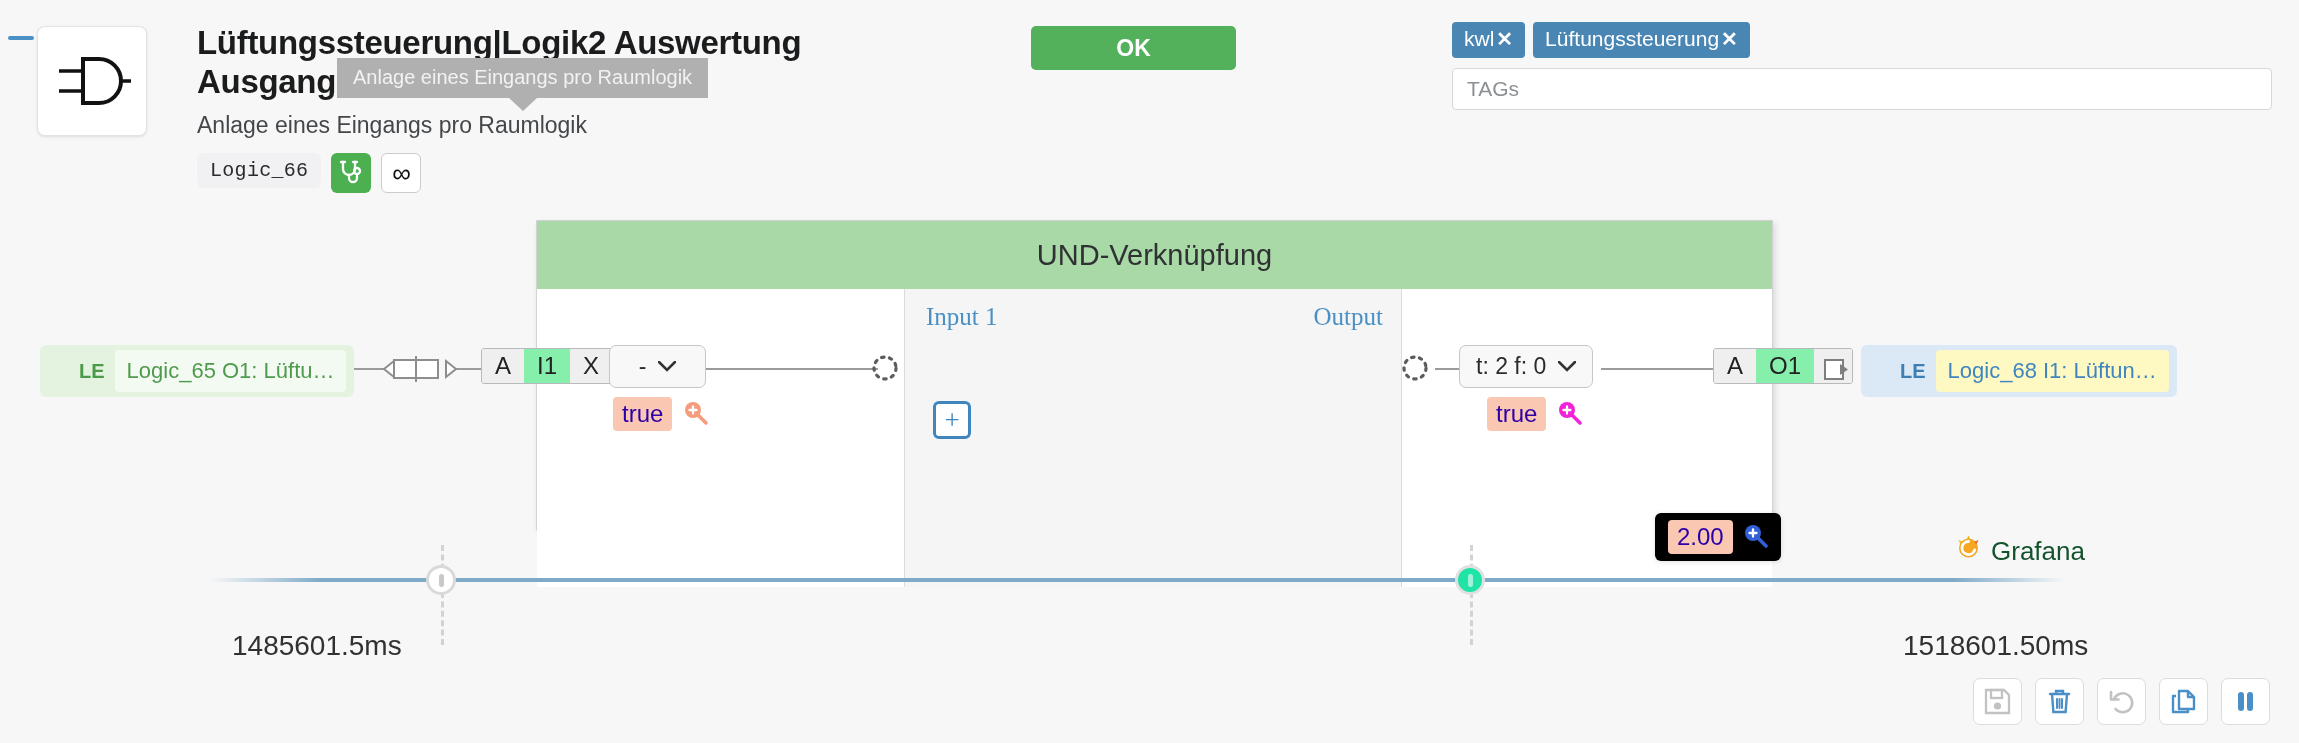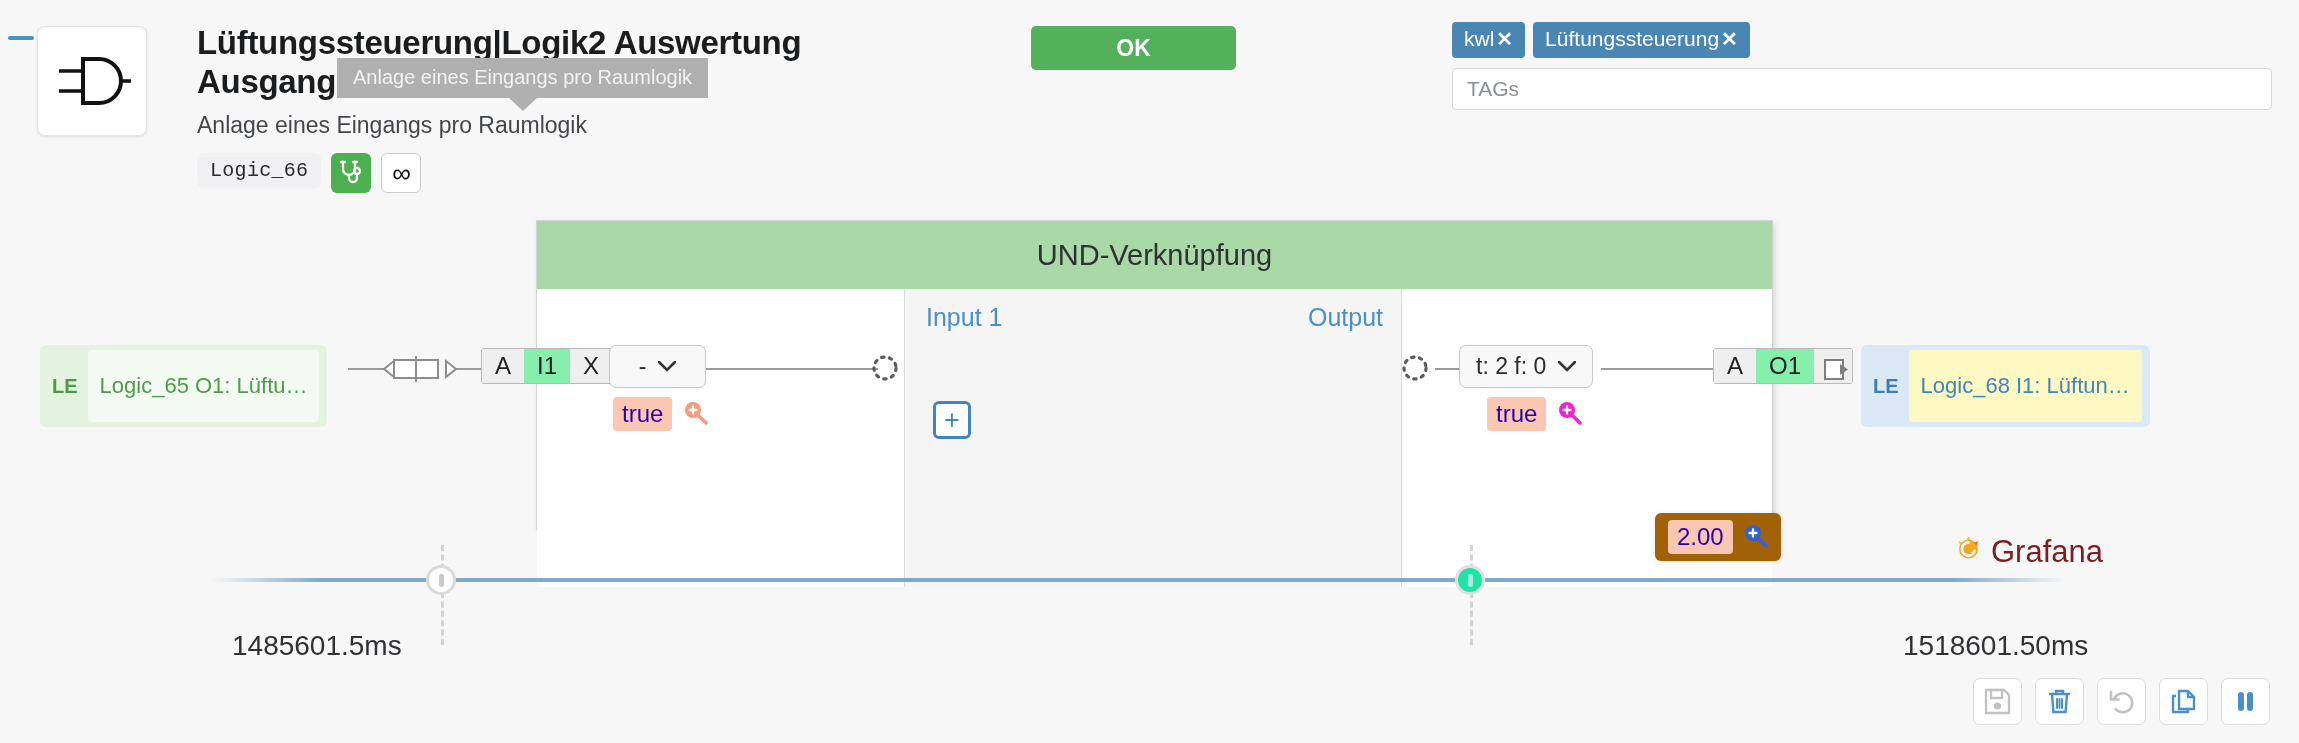--- a/index.html
+++ b/index.html
@@ -83,21 +83,21 @@
   .logic-block {
     position:absolute; left:536px; top:220px; width:1237px; height:310px;
     background:#fbfbfb; border:1px solid #d3d3d6;
     box-shadow:2px 3px 6px rgba(0,0,0,.13);
   }
   .block-title {
     height:68px; background:#a8d9a6; color:#2f3133;
     display:flex; align-items:center; justify-content:center;
     font-size:29px;
   }
-  .block-body { display:flex; height:298px; }
+  .block-body { display:flex; height:298px;font-family:Liberation Serif, serif; }
   .col-in  { width:368px; background:#ffffff; border-right:1px solid #dcdcde; position:relative; }
   .col-mid { flex:1; background:#f5f5f6; border-right:1px solid #dcdcde; position:relative; }
   .col-out { width:370px; background:#ffffff; position:relative; }
 
   .port-label { position:absolute; font-size:25px; color:#4a90c4; }
   #lbl-input1 { left:21px; top:14px; }
   #lbl-output { right:18px; top:14px; }
 
   .plus-box {
     position:absolute; left:28px; top:112px; width:38px; height:38px;
@@ -111,25 +111,25 @@
 
   
   .abs { position:absolute; }
 
   .node-chip {
     display:flex; align-items:center; gap:6px;
     border-radius:6px; padding:5px 8px; font-size:22px;
   }
   .node-green { background:#e3f3e0; }
   .node-blue  { background:#dbe9f6; }
-  .node-chip .le { font-weight:bold; font-size:20px; padding:0 4px; }
+  .node-chip .le { font-weight:bold; font-size:20px; padding:0 4px;margin-left:27px; }
   .node-green .le { color:#4a9a48; }
   .node-blue  .le { color:#3d7fb5; }
   .node-chip .txt {
-    background:#f4faf3; padding:23px 12px; border-radius:4px; white-space:nowrap;
+    background:#f4faf3; padding:8px 12px; border-radius:4px; white-space:nowrap;
   }
   .node-green .txt { color:#4f9b4d; background:#f3faf2; }
   .node-blue  .txt { color:#3f86c0; background:#fef9c3; }
 
   .pill-group { display:flex; border:1px solid #b9b9bb; border-radius:3px; overflow:hidden; }
   .pill { font-size:24px; padding:3px 13px; color:#222; background:#efefef; }
   .pill.on { background:#86efac; }
   .pill.blank { width:38px; }
 
   .sel-box {
@@ -155,24 +155,24 @@
     position:absolute; width:30px; height:30px; border-radius:50%;
     background:#fff; border:3px solid #d9d9db; display:flex;
     align-items:center; justify-content:center; cursor:pointer;
   }
   .tl-handle .inner { width:5px; height:13px; border-radius:3px; background:#c9c9cb; }
   .tl-handle.green { background:#20e3a6; border-color:#e0e0e2; }
   .tl-handle.green .inner { background:#9ff3dc; }
   .tl-time { position:absolute; font-size:28px; color:#2f3133; }
 
   .grafana { position:absolute; left:1955px; top:534px; display:flex; align-items:center; gap:9px;
-             font-size:31px; color:#7f1d1d; cursor:pointer; }
+             font-size:26px; color:#14532d; cursor:pointer; }
 
   .val-float {
-    position:absolute; background:#a16207; border-radius:6px;
+    position:absolute; background:#000000; border-radius:6px;
     box-shadow:0 1px 5px rgba(0,0,0,.12);
     display:flex; align-items:center; gap:10px; padding:7px 13px;
   }
 
   
   .toolbar { position:absolute; right:29px; bottom:18px; display:flex; gap:13px; }
   .tb-btn {
     width:49px; height:47px; background:#fff; border:1px solid #dcdcde;
     border-radius:7px; display:flex; align-items:center; justify-content:center;
     cursor:pointer;

